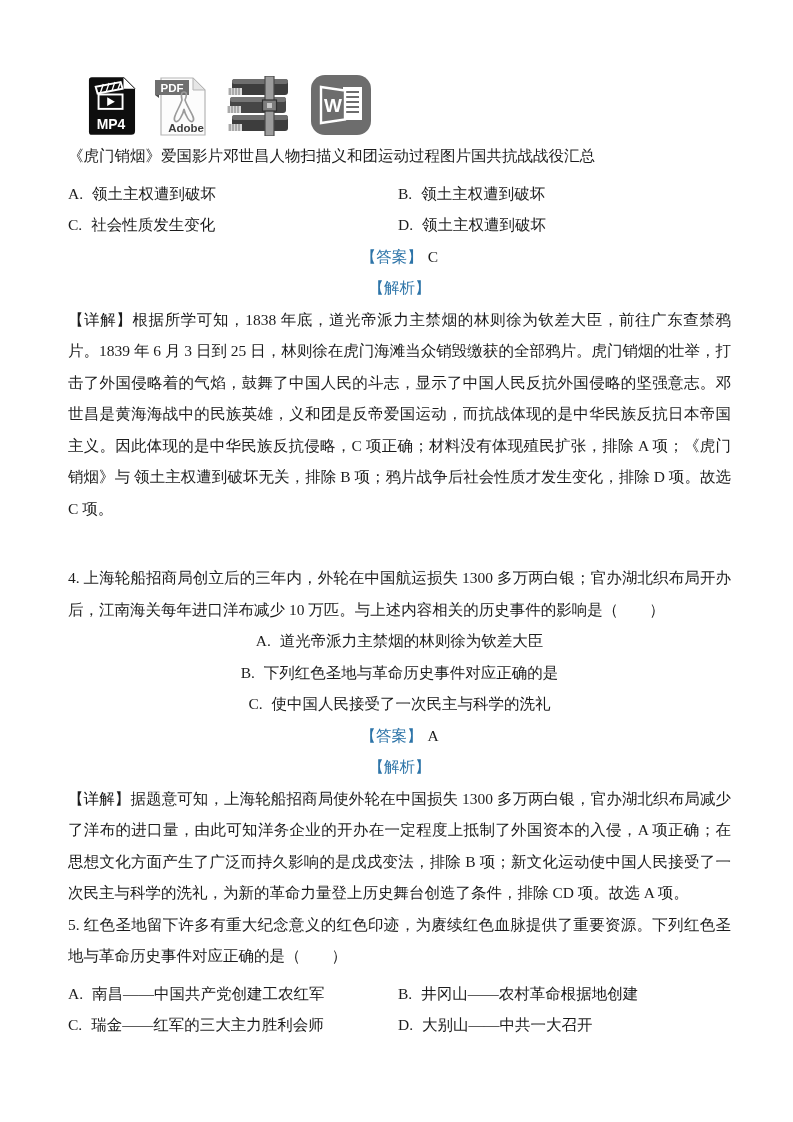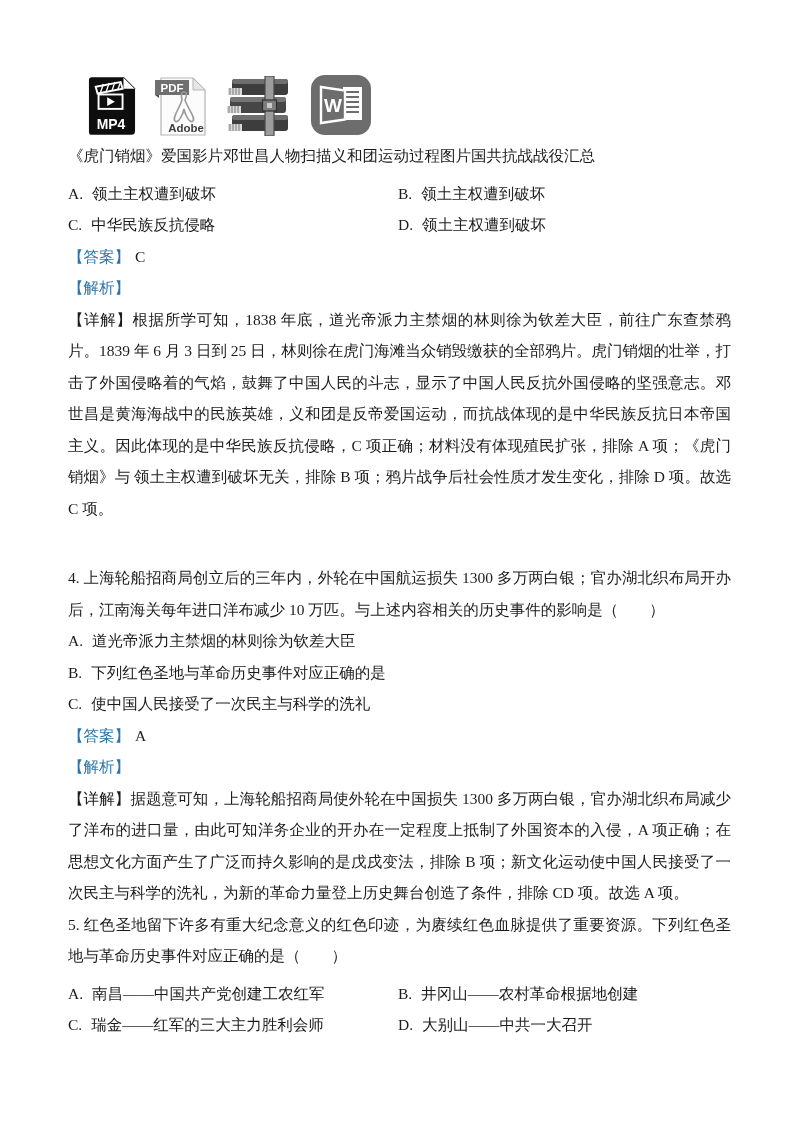--- a/index.html
+++ b/index.html
@@ -8,21 +8,21 @@
     width:793px; height:1122px;
     box-sizing:border-box;
     padding:72px 62px 0 68px;
     overflow:hidden;
     background:#ffffff;
     font-family:"Liberation Serif","DejaVu Serif",serif;
     font-size:15.5px;
     line-height:31.5px;
     color:#1c1c1c;
   }
-  p { margin:0; }
+  p { margin:0;text-align:center; }
   .just { text-align:justify; }
   .blue { color:#2d74a8; }
   .ans-val { margin-left:5px; }
 
   .icons-row { display:flex; align-items:flex-end; gap:16px; margin-left:20px; height:64px; }
   .icons-row svg { display:block; }
   svg text { font-family:"Liberation Sans","DejaVu Sans",sans-serif; }
 
   .stem { margin-top:4px; }
   .q-stem { }
@@ -107,21 +107,21 @@
         <text x="23" y="38" fill="#ffffff" font-size="19" font-weight="bold" text-anchor="middle">W</text>
       </svg>
     </span>
   </div>
 
   <p class="stem just">《虎门销烟》爱国影片邓世昌人物扫描义和团运动过程图片国共抗战战役汇总</p>
 
   <div class="opt2col">
     <span><span class="okey">A.</span><span>领土主权遭到破坏</span></span>
     <span><span class="okey">B.</span><span>领土主权遭到破坏</span></span>
-    <span><span class="okey">C.</span><span>中华民族反抗侵略</span></span>
+    <span><span class="okey">C.</span><span>社会性质发生变化</span></span>
     <span><span class="okey">D.</span><span>领土主权遭到破坏</span></span>
   </div>
 
   <p><span class="blue">【答案】</span><span class="ans-val">C</span></p>
   <p><span class="blue">【解析】</span></p>
   <p class="just"><span>【详解】</span><span>根据所学可知，1838 年底，道光帝派力主禁烟的林则徐为钦差大臣，前往广东查禁鸦片。1839 年 6 月 3 日到 25 日，林则徐在虎门海滩当众销毁缴获的全部鸦片。虎门销烟的壮举，打击了外国侵略着的气焰，鼓舞了中国人民的斗志，显示了中国人民反抗外国侵略的坚强意志。邓世昌是黄海海战中的民族英雄，义和团是反帝爱国运动，而抗战体现的是中华民族反抗日本帝国主义。因此体现的是中华民族反抗侵略，C 项正确；材料没有体现殖民扩张，排除 A 项；《虎门销烟》与 领土主权遭到破坏无关，排除 B 项；鸦片战争后社会性质才发生变化，排除 D 项。故选 C 项。</span></p>
 
   <p class="just q-stem q4-block">4. 上海轮船招商局创立后的三年内，外轮在中国航运损失 1300 多万两白银；官办湖北织布局开办后，江南海关每年进口洋布减少 10 万匹。与上述内容相关的历史事件的影响是（　　）</p>
 
   <div class="opt1col">

